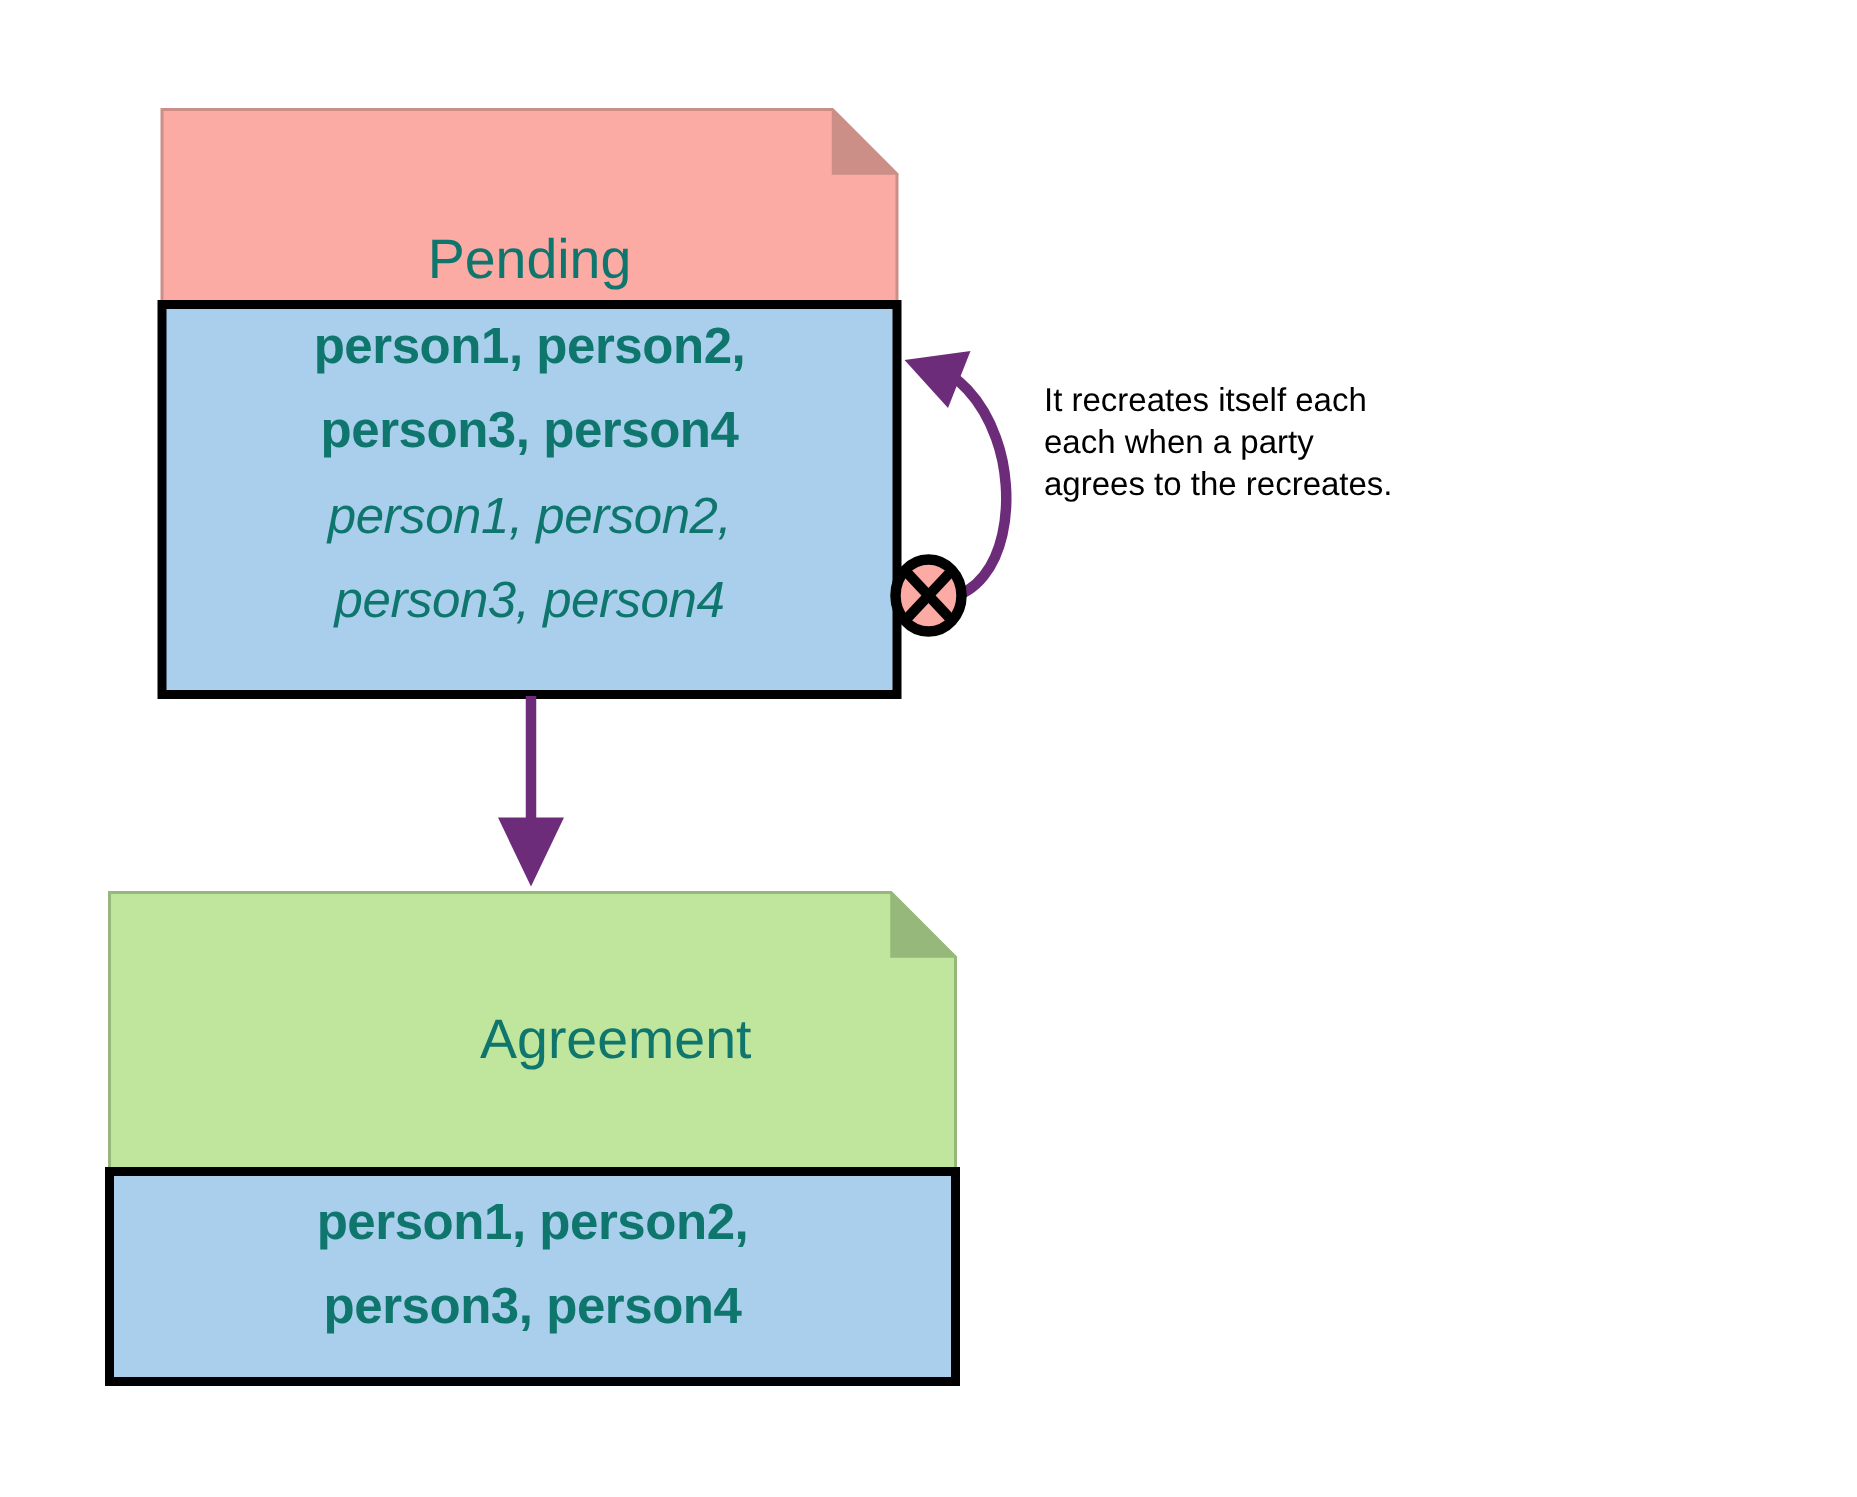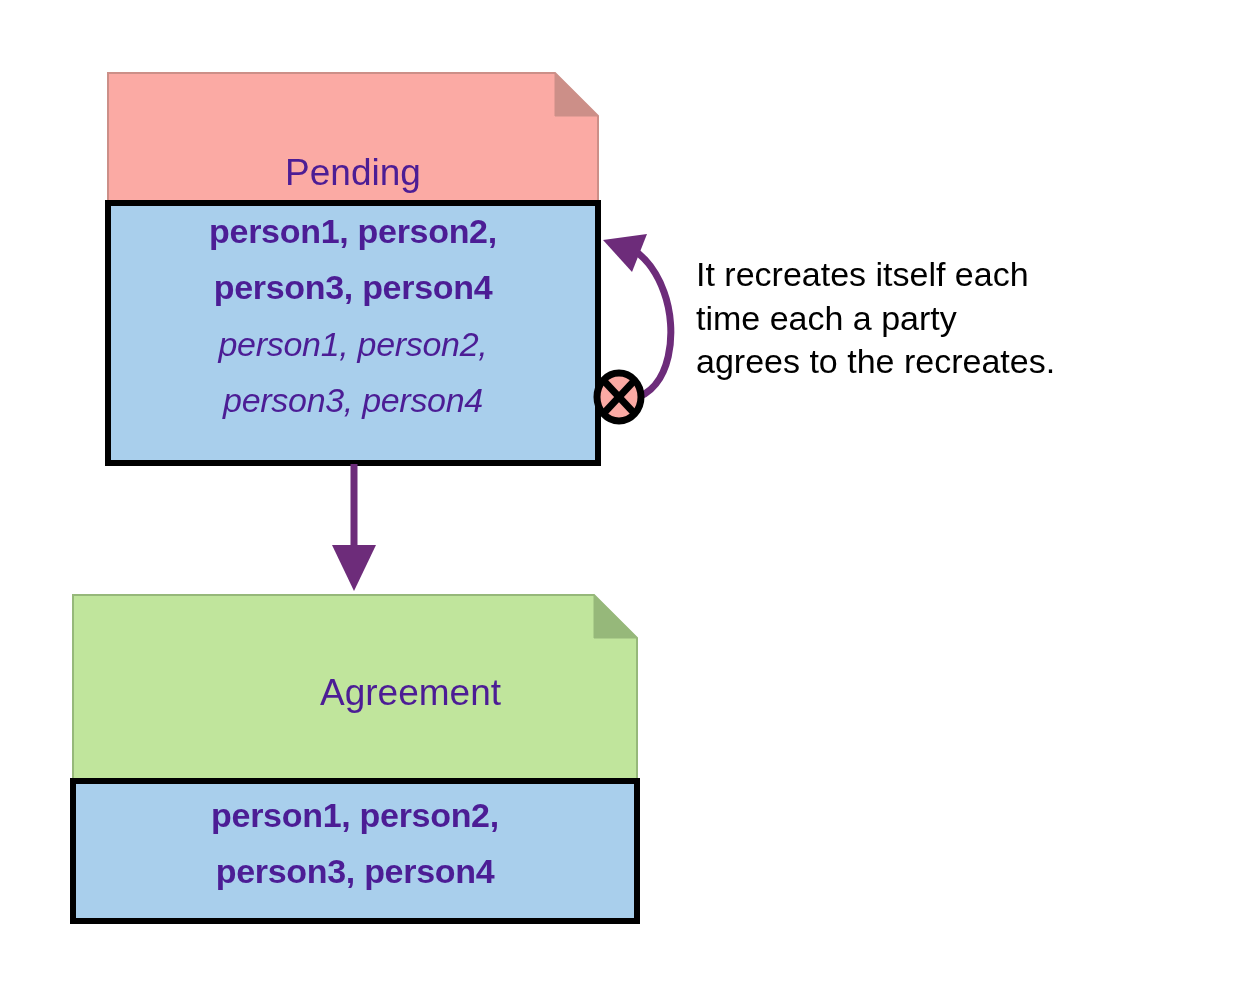--- a/index.html
+++ b/index.html
@@ -22,21 +22,21 @@
   svg.layer {
     position: absolute;
     left: 0;
     top: 0;
     width: 1238px;
     height: 998px;
     overflow: visible;
   }
   .txt {
     position: absolute;
-    color: #4c1d95;
+    color: #0f766e;
     white-space: pre;
     line-height: 1.12;
   }
   .node-title {
     font-size: 37px;
     font-weight: normal;
     text-align: center;
   }
   .party-bold {
     font-size: 34px;
@@ -45,21 +45,21 @@
     letter-spacing: -0.3px;
   }
   .party-italic {
     font-size: 34px;
     font-style: italic;
     font-weight: normal;
     text-align: center;
     letter-spacing: -0.3px;
   }
   .note-text {
-    font-size: 34px;
+    font-size: 22px;
     text-align: left;
     line-height: 1.28;
   }
 </style>
 </head>
 <body>
 
 <div id="canvas">
 
   <svg class="layer" viewBox="0 0 1238 998" xmlns="http://www.w3.org/2000/svg">
@@ -99,21 +99,21 @@
   <div class="txt node-title" style="left:108px; top:152px; width:490px;">Pending</div>
 
   <div class="txt party-bold" style="left:108px; top:212px; width:490px;">person1, person2,</div>
   <div class="txt party-bold" style="left:108px; top:268px; width:490px;">person3, person4</div>
 
   <div class="txt party-italic" style="left:108px; top:325px; width:490px;">person1, person2,</div>
   <div class="txt party-italic" style="left:108px; top:381px; width:490px;">person3, person4</div>
 
   <div style="position:absolute; left:696px; top:253px; width:470px;">
     <div class="note-text" style="position:static;">It recreates itself each</div>
-    <div class="note-text" style="position:static;">time each a party</div>
+    <div class="note-text" style="position:static;">each when a party</div>
     <div class="note-text" style="position:static;">agrees to the recreates.</div>
   </div>
 
   <div class="txt node-title" style="left:73px; top:672px; width:675px;">Agreement</div>
 
   <div class="txt party-bold" style="left:73px; top:796px; width:564px;">person1, person2,</div>
   <div class="txt party-bold" style="left:73px; top:852px; width:564px;">person3, person4</div>
 
 </div>
 

